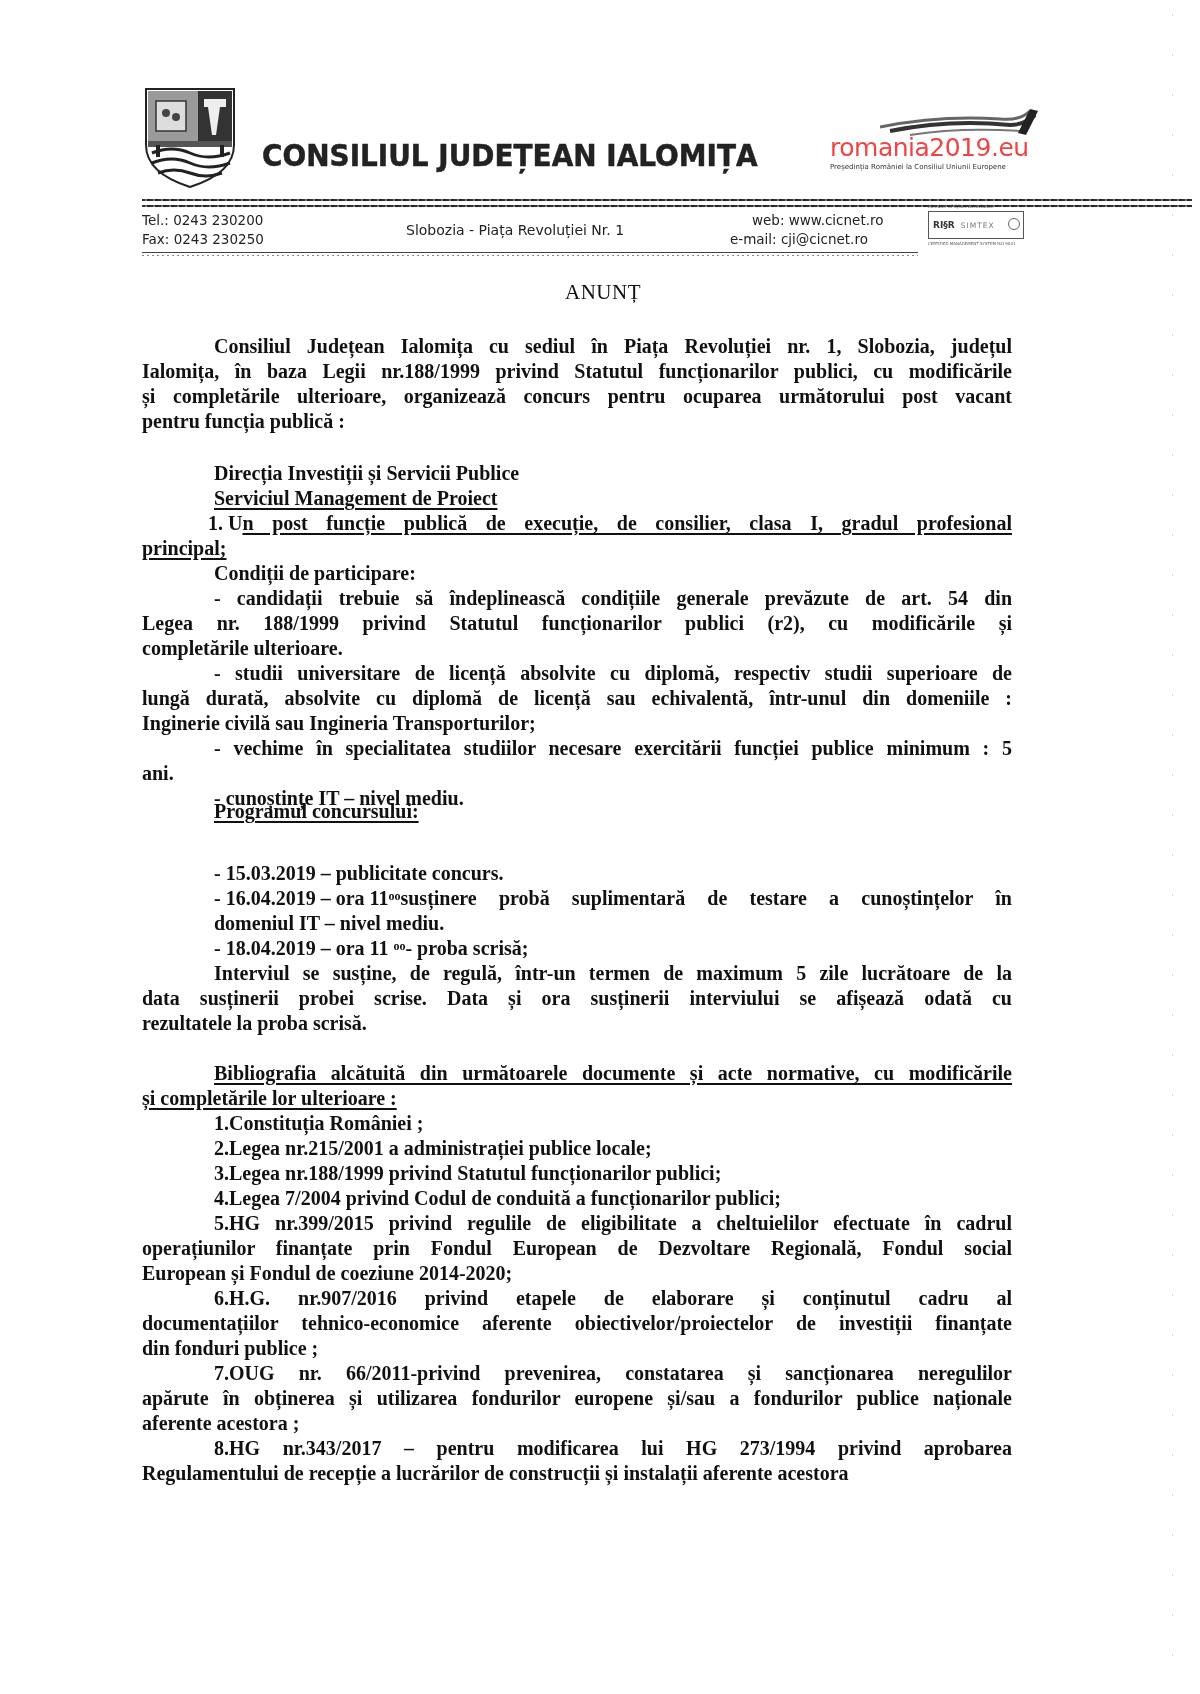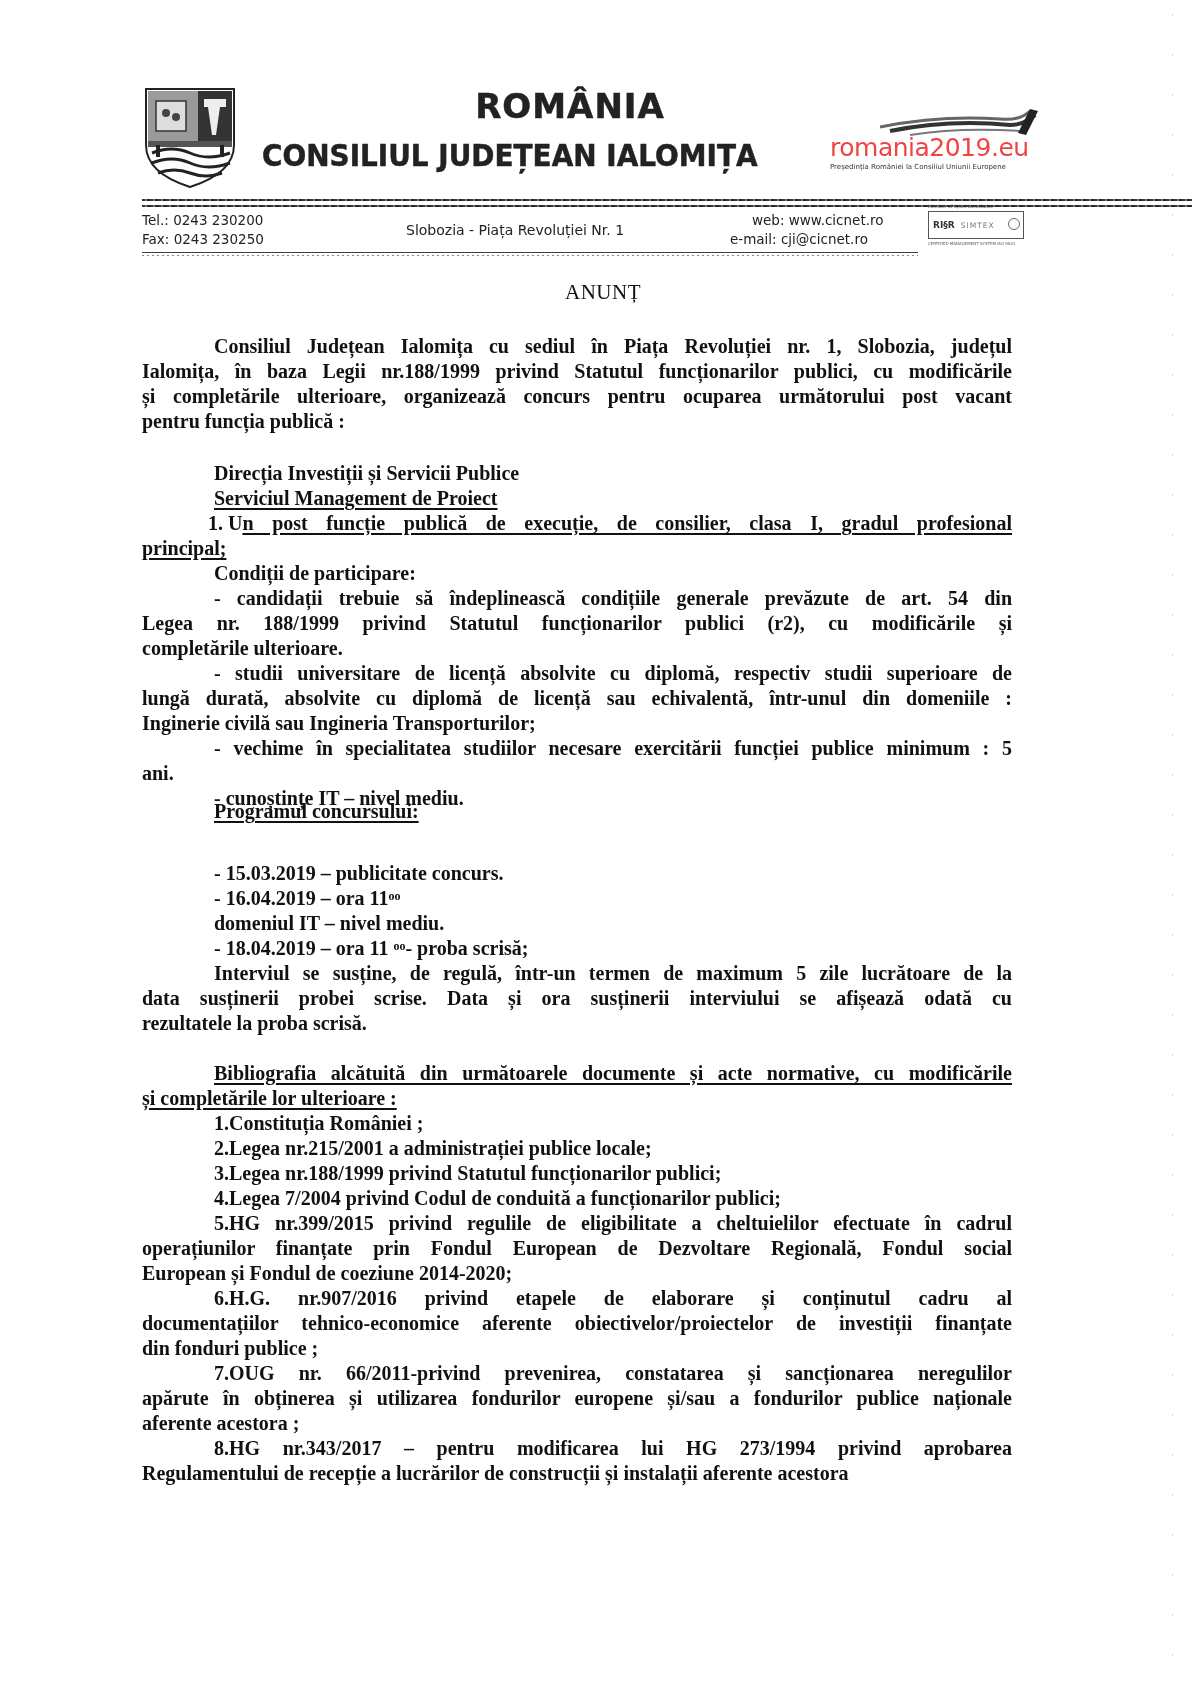--- a/index.html
+++ b/index.html
@@ -71,21 +71,20 @@
     <rect x="56" y="4" width="34" height="50" fill="#333"></rect>
     <path d="M62 12 L84 12 L84 20 L78 20 L74 48 L70 48 L66 20 L62 20 Z" fill="#eee"></path>
     <rect x="6" y="54" width="84" height="6" fill="#555"></rect>
     <path d="M10 66 Q30 58 48 66 T88 66" stroke="#222" stroke-width="3" fill="none"></path>
     <path d="M10 76 Q30 68 48 76 T88 76" stroke="#222" stroke-width="3" fill="none"></path>
     <path d="M16 86 Q32 80 48 86 T80 86" stroke="#222" stroke-width="3" fill="none"></path>
     <rect x="14" y="58" width="4" height="12" fill="#222"></rect>
       <rect x="78" y="58" width="4" height="12" fill="#222"></rect>
   </svg>
 
-  <div class="h-romania">ROMÂNIA</div>
   <div class="h-council">CONSILIUL JUDEȚEAN IALOMIȚA</div>
 
   <svg class="ro2019-swoosh" viewBox="0 0 160 34">
     <path d="M0 22 Q60 10 120 14 Q140 16 150 6" stroke="#666" stroke-width="3" fill="none"></path>
     <path d="M10 26 Q70 14 130 20 Q145 20 155 10" stroke="#333" stroke-width="4" fill="none"></path>
     <path d="M30 30 Q80 22 140 26" stroke="#777" stroke-width="2" fill="none"></path>
     <path d="M138 28 L150 4 L158 6 L146 30 Z" fill="#222"></path>
   </svg>
   <div class="ro2019">romania2019.eu</div>
   <div class="ro2019-sub">Președinția României la Consiliul Uniunii Europene</div>
@@ -143,20 +142,21 @@
     <div class="line just" style="top:737px; left:72px; width:798px;">- vechime în specialitatea studiilor necesare exercitării funcției publice minimum : 5</div>
     <div class="line" style="top:762px;">ani.</div>
 
     <div class="line" style="top:787px; left:72px;">- cunoștințe IT – nivel mediu.</div>
 
     <div class="line u" style="top:800px; left:72px;">Programul concursului:</div>
     <div class="line" style="top:862px; left:72px;">-  15.03.2019 – publicitate concurs.</div>
     <div class="line" style="top:887px; left:72px; width:798px; display:flex;">
       <span>-  16.04.2019 – ora 11</span>
         <sup>oo</sup>
+        <span style="flex:1; text-align:justify; text-align-last:justify;"> susținere probă suplimentară de testare a cunoștințelor în</span>
     </div>
     <div class="line" style="top:912px; left:72px;">domeniul IT – nivel mediu.</div>
     <div class="line" style="top:937px; left:72px;">
       <span>-  18.04.2019 – ora 11 </span><sup>oo</sup><span>- proba scrisă;</span>
     </div>
 
     <div class="line just" style="top:962px; left:72px; width:798px;">Interviul se susține, de regulă, într-un termen de maximum 5 zile lucrătoare de la</div>
     <div class="line just" style="top:987px;">data susținerii probei scrise. Data și ora susținerii interviului se afișează odată cu</div>
     <div class="line" style="top:1012px;">rezultatele la proba scrisă.</div>
 

